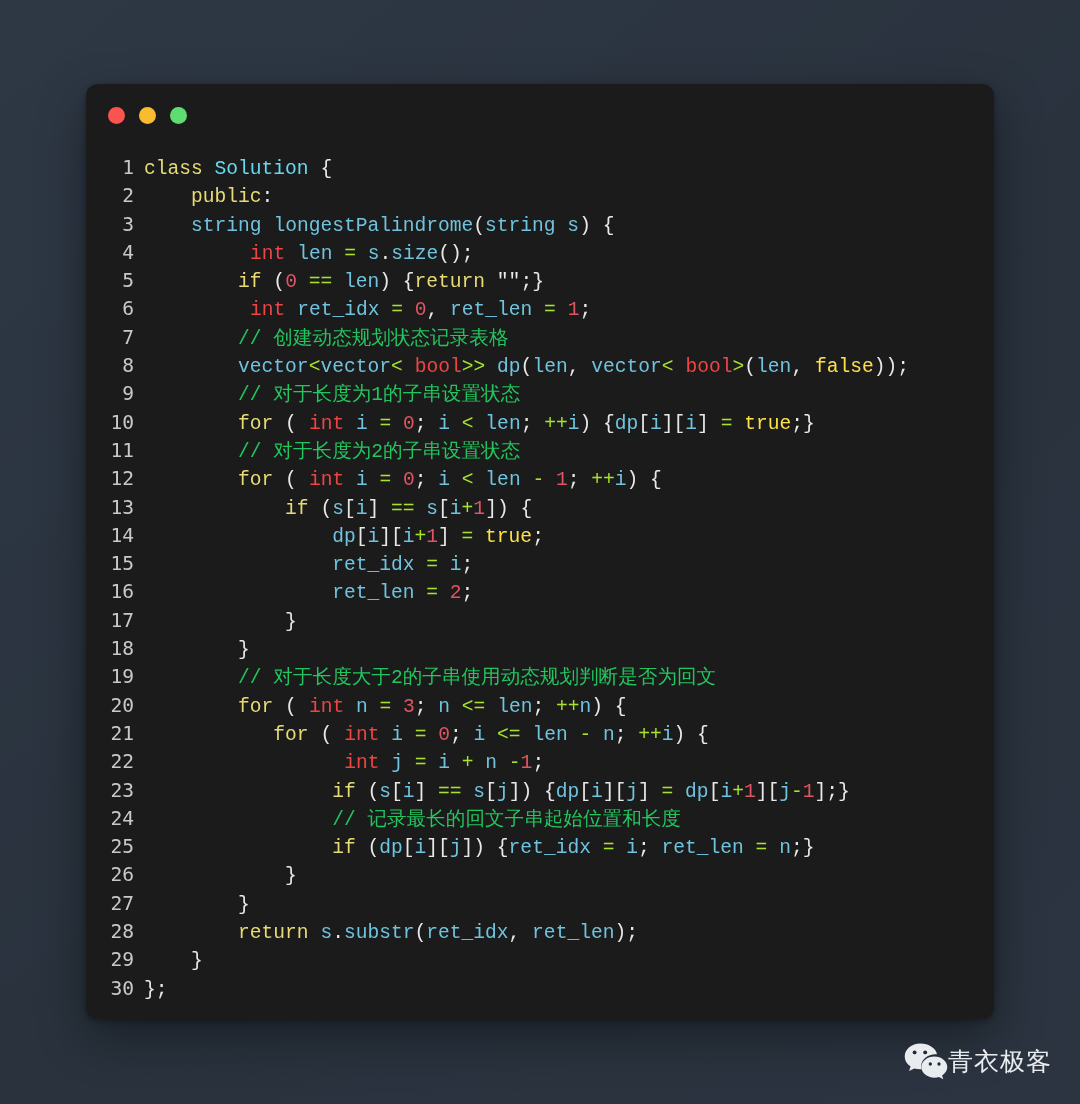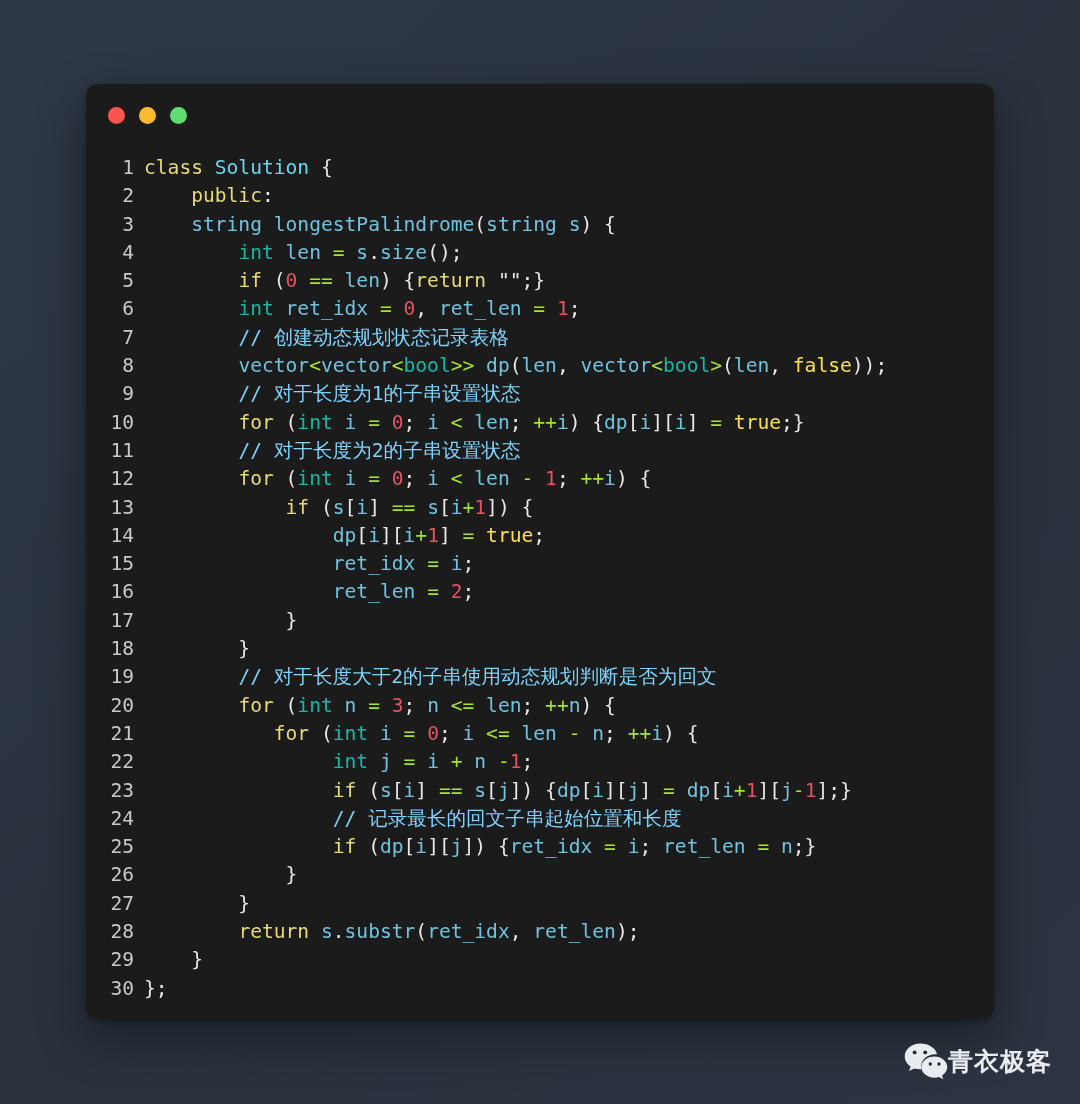--- a/index.html
+++ b/index.html
@@ -68,42 +68,42 @@
     min-width: 58px;
     text-align: right;
     color: #c9c9c9;
     padding-right: 10px;
     box-sizing: border-box;
     user-select: none;
   }
   .code-text {
     flex: 1 1 auto;
     color: #d8d8d8;
+    font-family: Liberation Mono, monospace;
   }
 
   
   .kw   { color: #e6db74; }  
-  .typ  { color: #14b8a6; }  
+  .typ  { color: #ef4444; margin-left: 12px; }  
   .fn   { color: #6fc3df; }  
   .var  { color: #66d9ef; }
   .op   { color: #a6e22e; }  
   .num  { color: #e05561; }  
   .bool { color: #fde047; }  
-  .cmt  { color: #7dd3fc; }  
+  .cmt  { color: #22c55e; }  
   .pun  { color: #e8e8e8; }  
   .str  { color: #eaeaea; }
 
   
   .watermark {
     position: absolute;
     right: 28px;
     bottom: 24px;
     display: flex;
     align-items: center;
-    font-weight: bold;
   }
   .wechat-icon { display: block; }
   .wm-text {
     color: #e9ecef;
     font-size: 25px;
     font-family: "DejaVu Sans", sans-serif;
     letter-spacing: 1px;
   }
 </style>
 </head>

